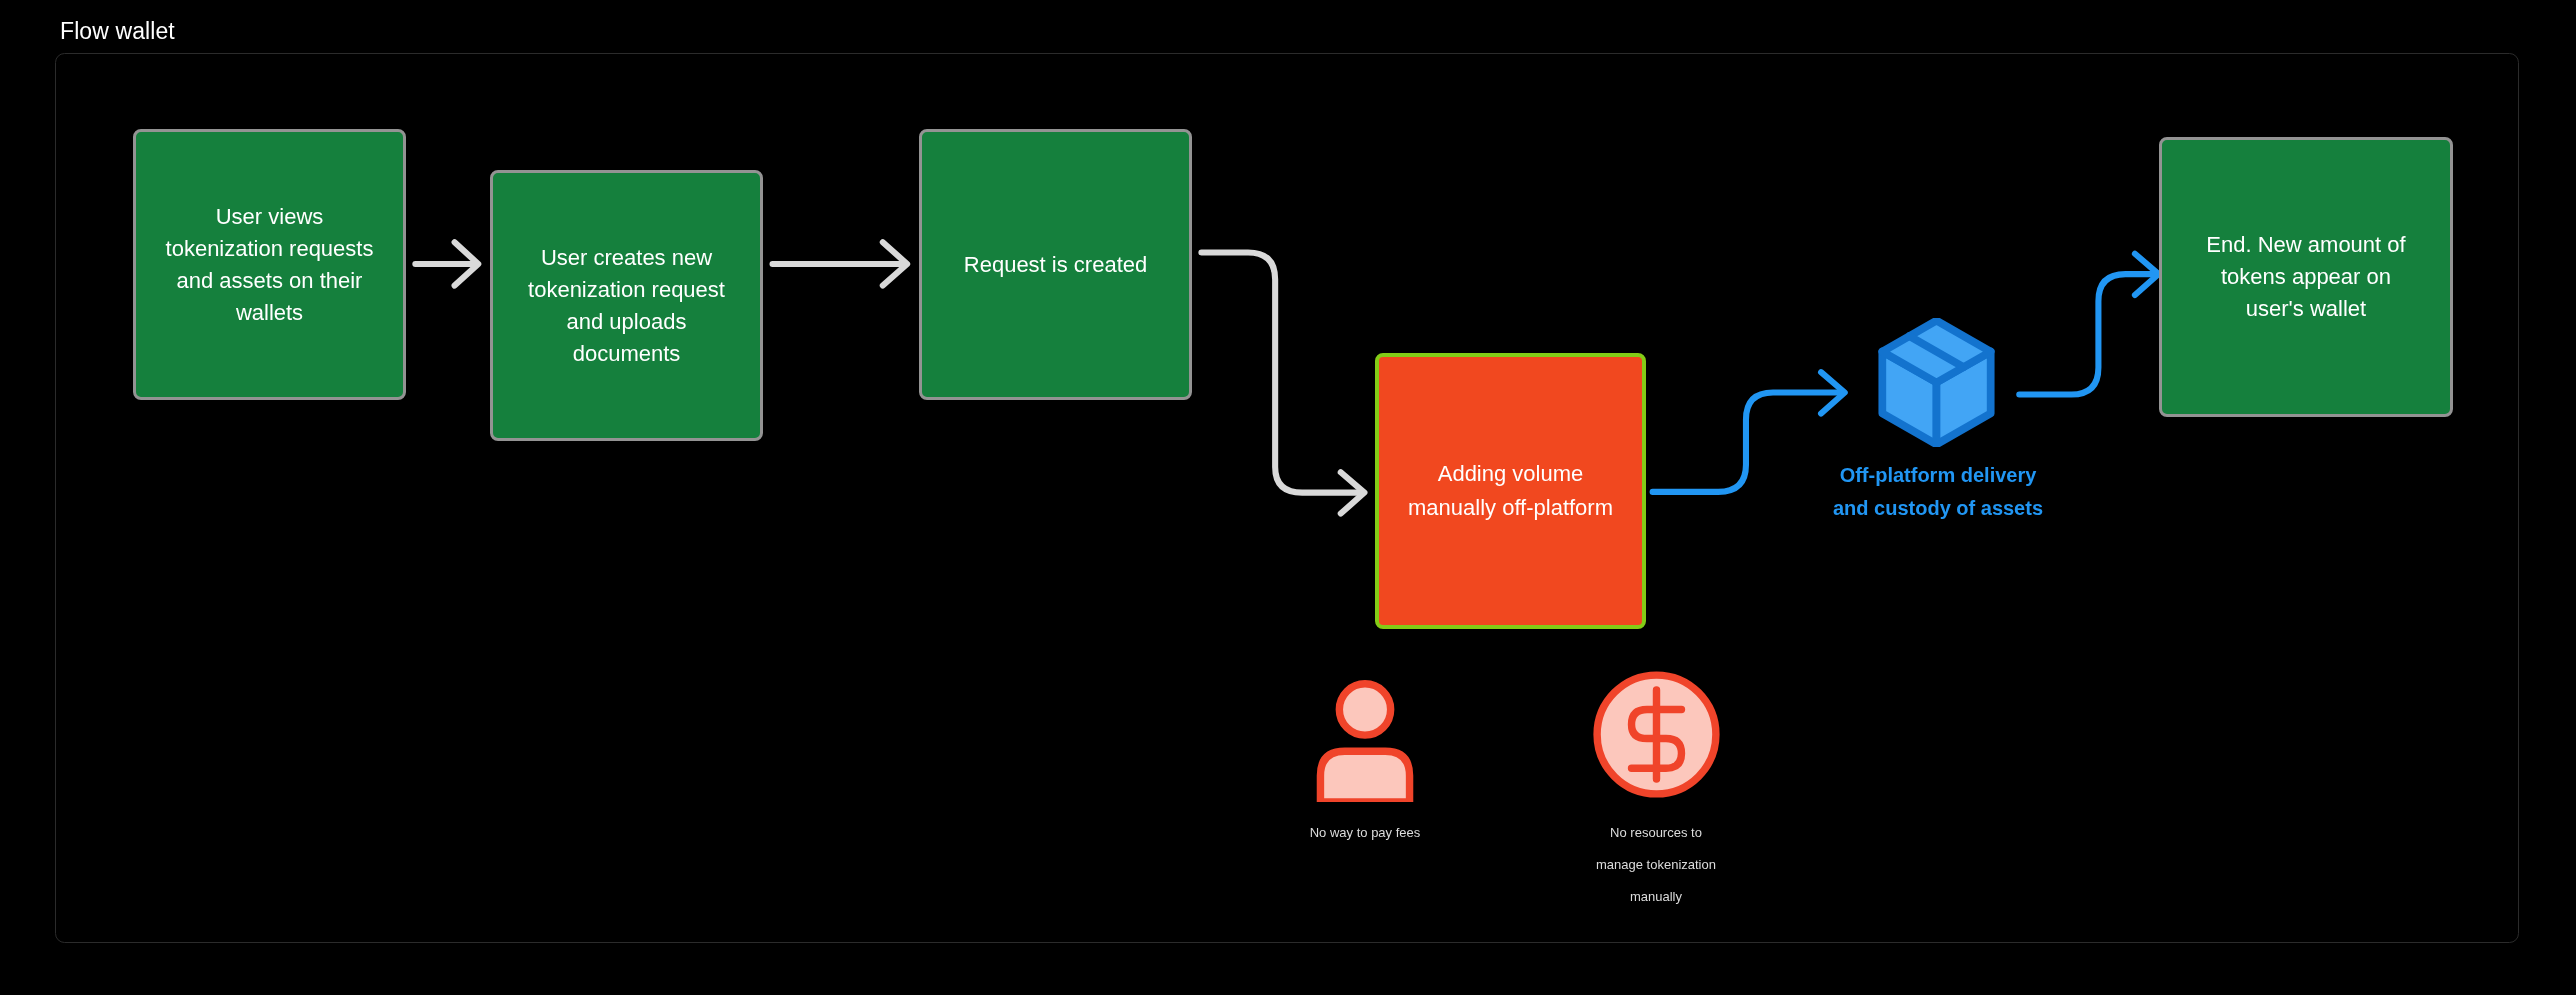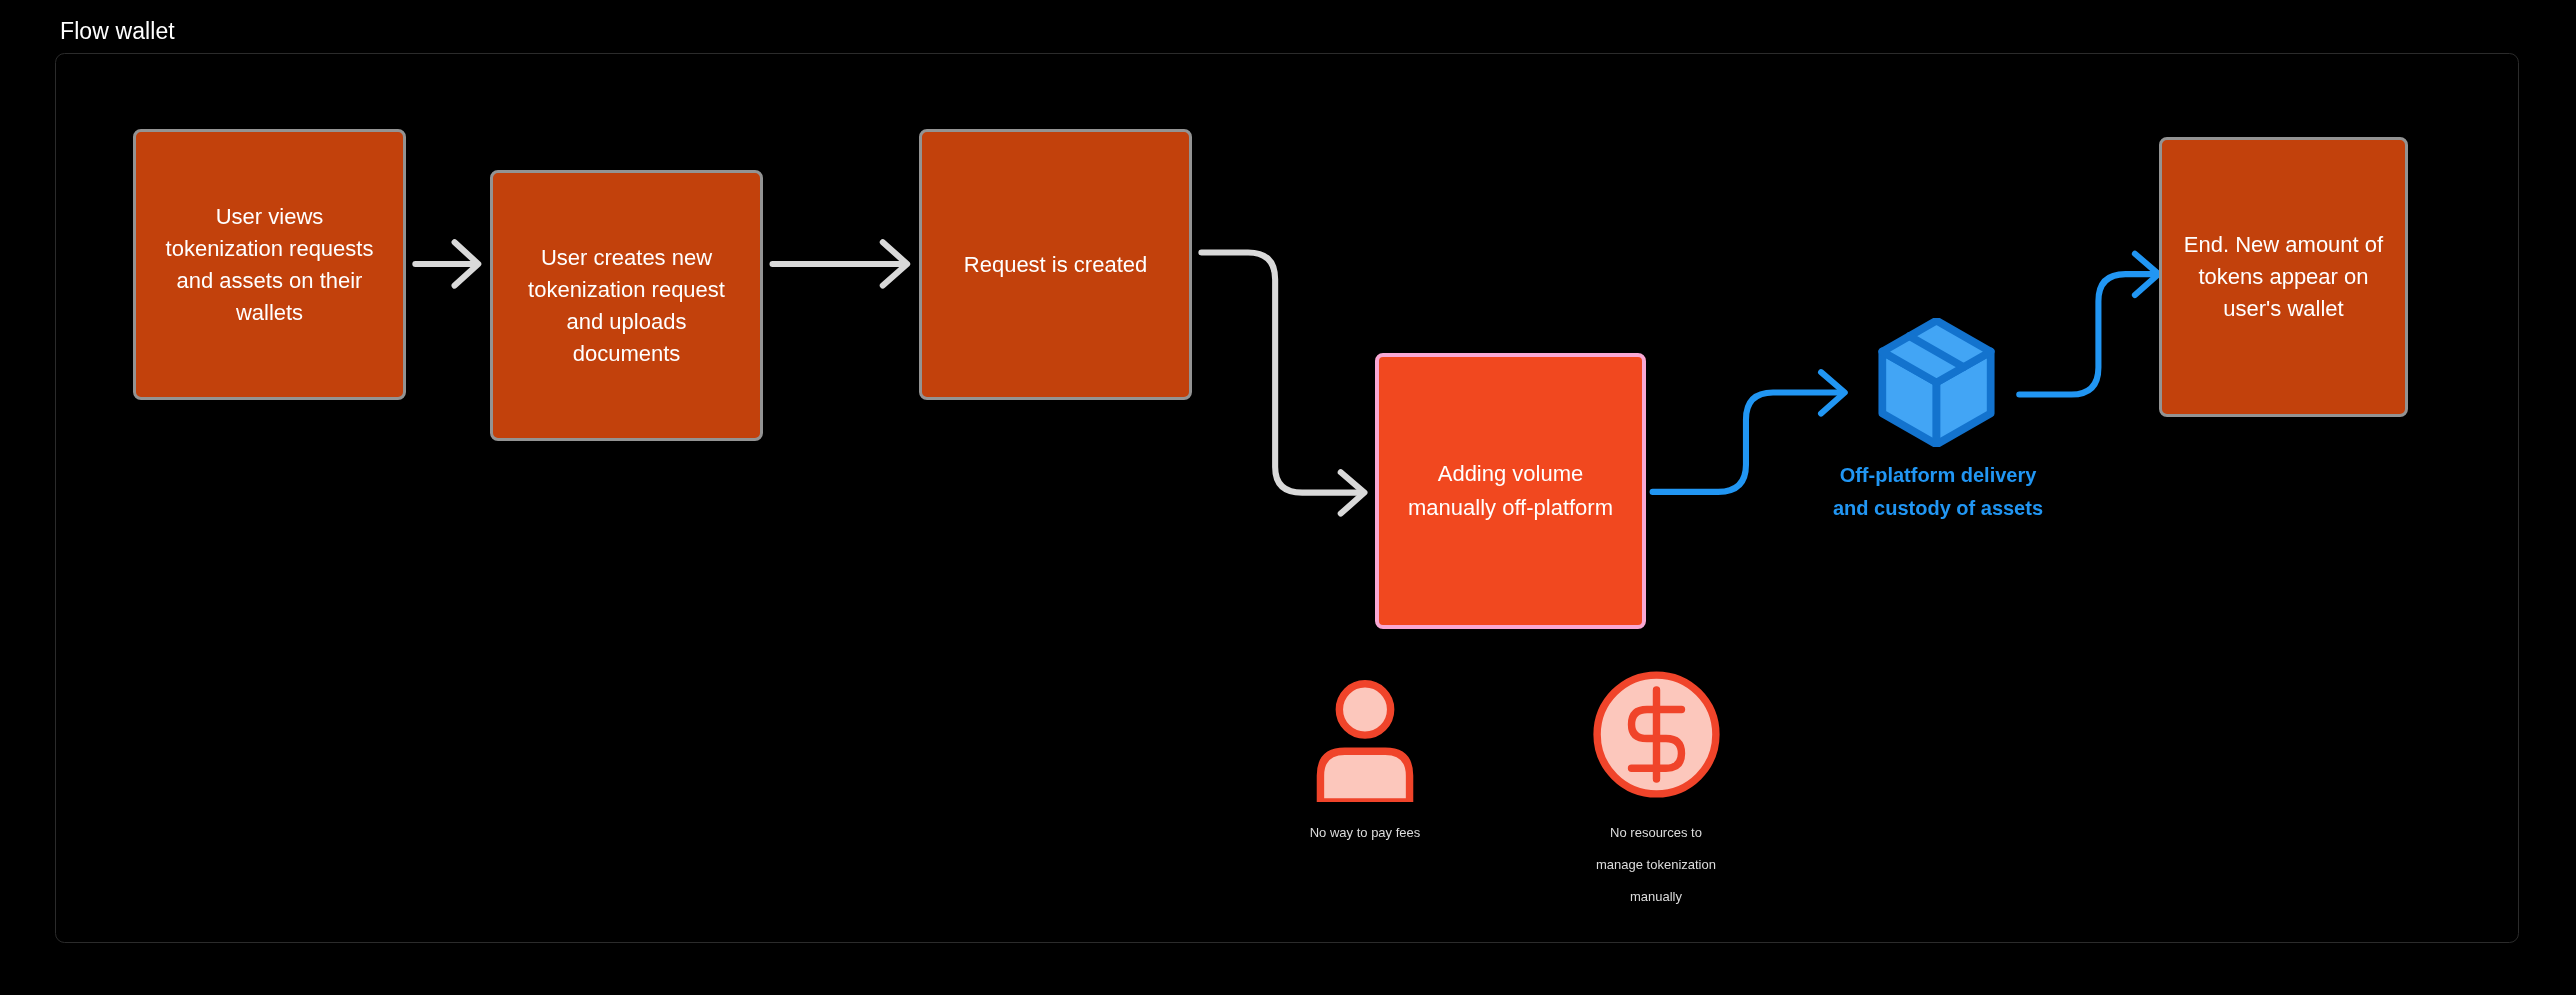--- a/index.html
+++ b/index.html
@@ -45,51 +45,51 @@
     top: 0;
     width: 2576px;
     height: 996px;
     pointer-events: none;
   }
 
   
   .node-box {
     position: absolute;
     box-sizing: border-box;
-    background: #c2410c;
+    background: #15803d;
     border: 3.4px solid #939393;
     border-radius: 8px;
     display: flex;
     align-items: center;
     justify-content: center;
     padding: 10.8px 15px;
   }
   .node-box .node-text {
     color: #FFFFFF;
     font-size: 22px;
     line-height: 32px;
     text-align: center;
     white-space: pre-line;
   }
 
   #node-views       { left: 133px;  top: 129px;  width: 273px;  height: 271px; }
   #node-creates     { left: 490px;  top: 129px;  width: 273px;  height: 271px; margin-top: 41px; }
   #node-created     { left: 919px; top: 129px;  width: 273px;  height: 271px; }
-  #node-end         { left: 2159px; top: 137px;  width: 249px;  height: 280px; }
+  #node-end         { left: 2159px; top: 137px;  width: 294px;  height: 280px; }
 
   
   #node-adding {
     position: absolute;
     left: 1375px;
     top: 353px;
     width: 271px;
     height: 276px;
     box-sizing: border-box;
     background: #F1481F;
-    border: 4px solid #f9a8d4;
+    border: 4px solid #84cc16;
     border-radius: 8px;
     display: flex;
     align-items: center;
     justify-content: center;
     padding: 9.5px 13.5px;
   }
   #node-adding .node-text {
     color: #FFFFFF;
     font-size: 22px;
     line-height: 34px;

